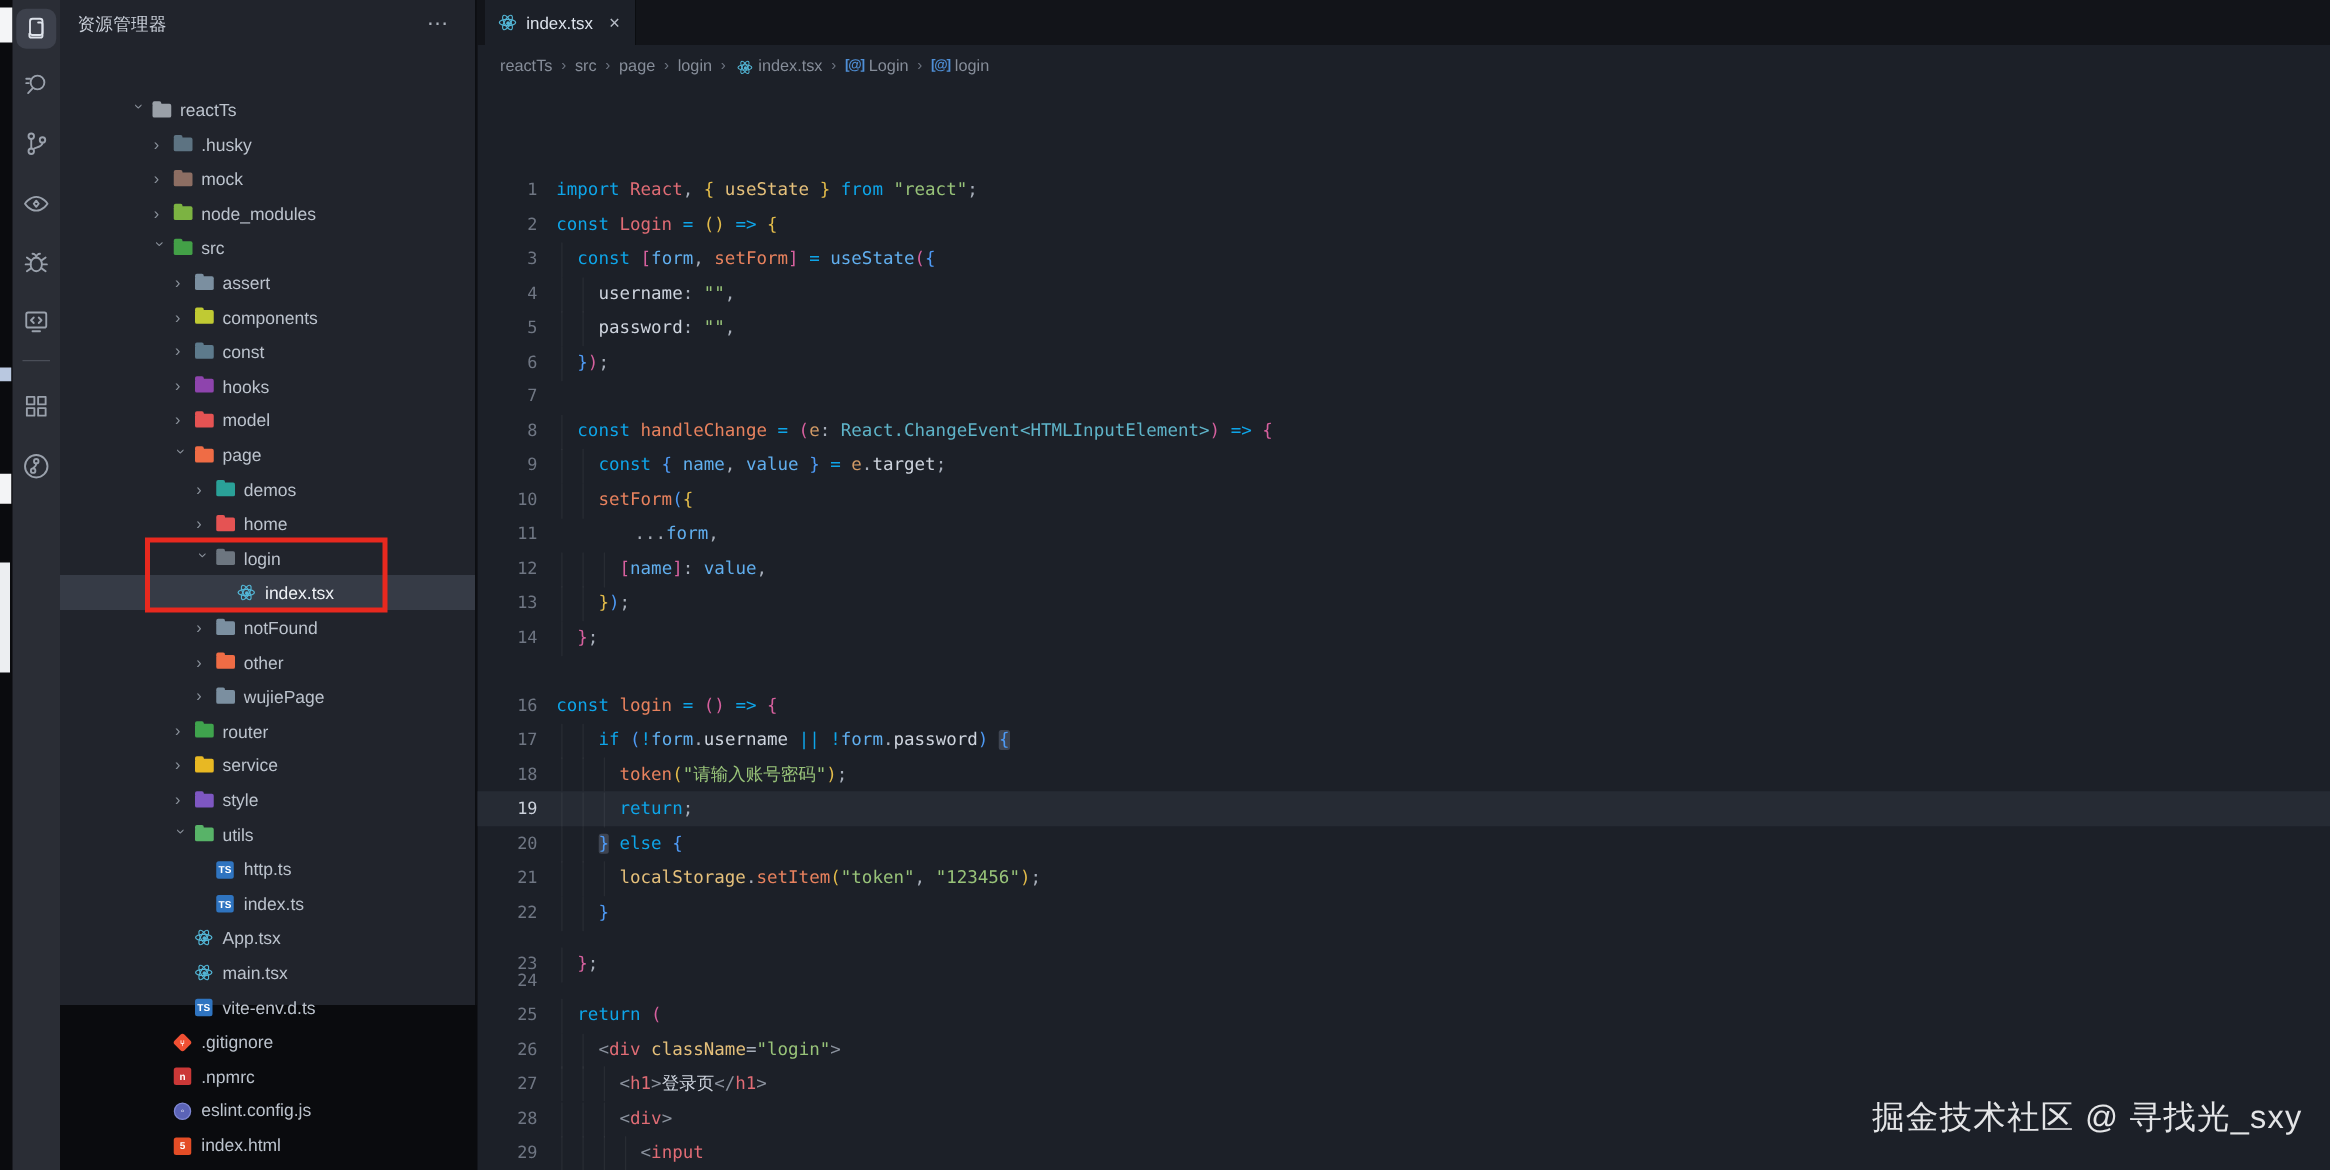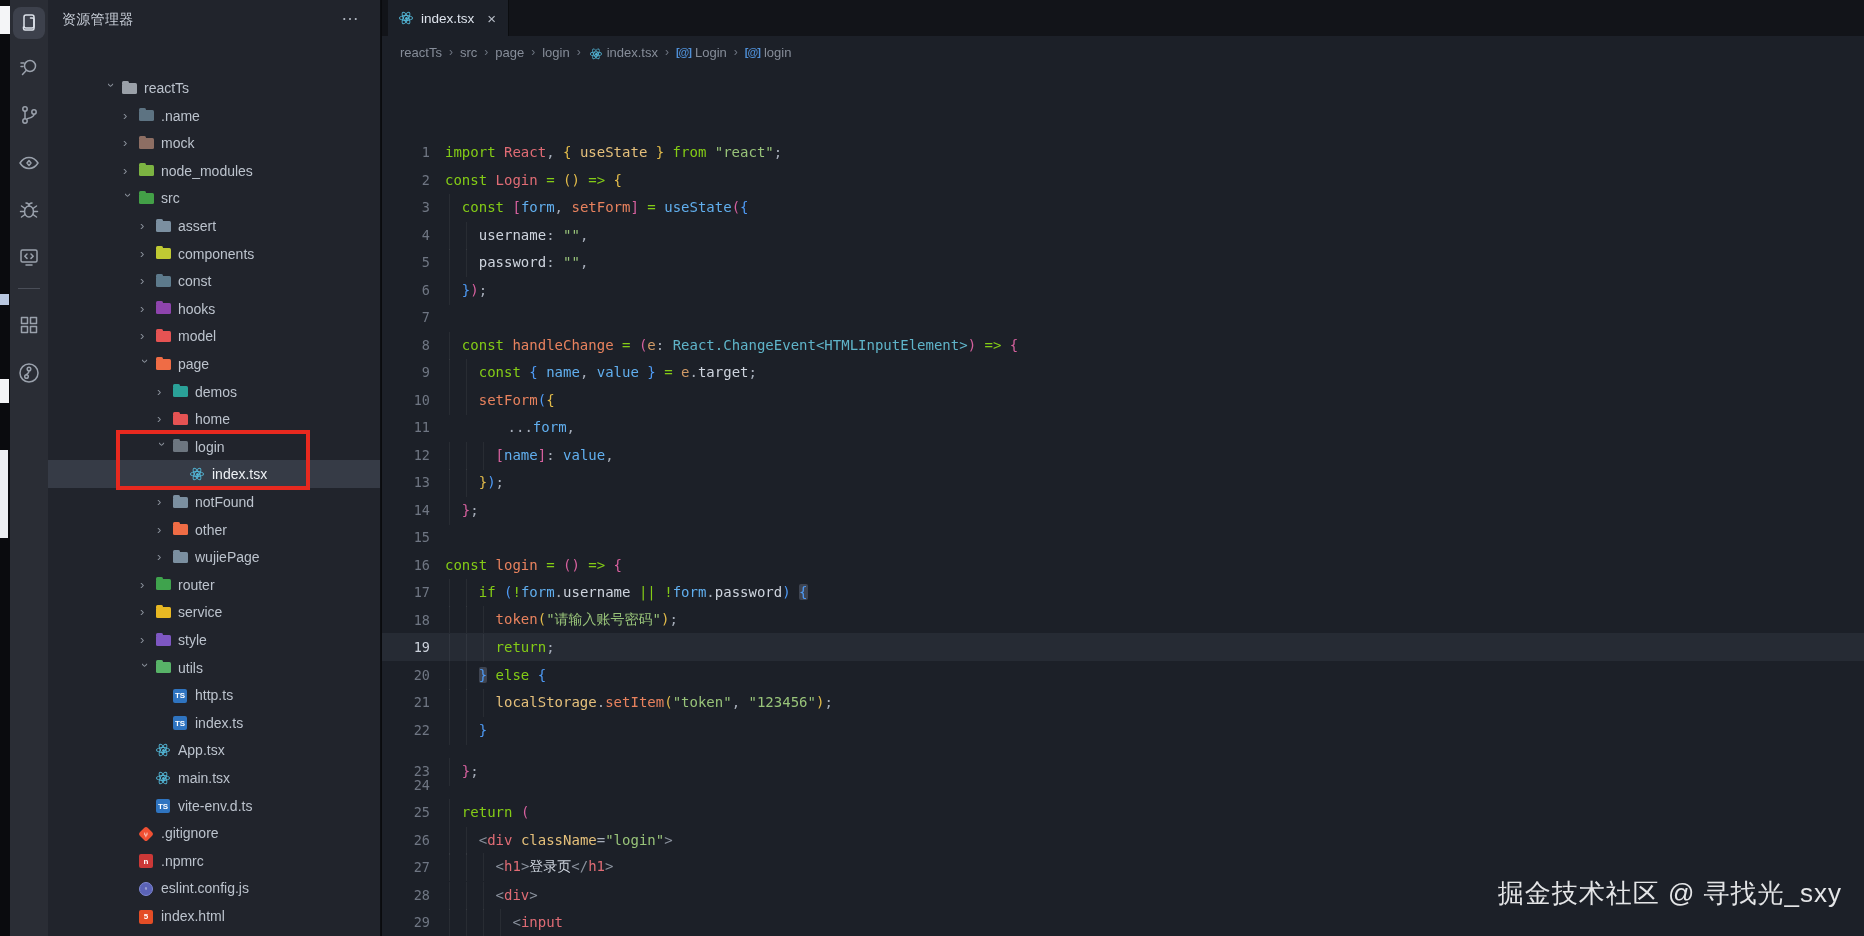--- a/index.html
+++ b/index.html
@@ -14,21 +14,21 @@
                  background:#2a2d35; }
   .act-item { position:absolute; left:3px; width:32px; height:32px; display:flex;
               align-items:center; justify-content:center; border-radius:8px; }
   .act-item.active { background:#3d414c; }
   .act-item svg { width:24px; height:24px; stroke:#9aa1ac; fill:none;
                   stroke-width:1.5; stroke-linecap:round; stroke-linejoin:round; }
   .act-item.active svg { stroke:#dde2ea; }
   .act-divider { position:absolute; left:8px; width:22px; height:1px; background:#4a4e58; }
 
   
-  #sidebar { position:absolute; left:48px; top:0; width:333px; height:936px;
+  #sidebar { position:absolute; left:48px; top:0; width:333px; height:804px;
              background:#21242c; border-right:1px solid #0c0e12; }
   #sidebar-title { position:absolute; left:14px; top:11px; font-size:14px;
                    color:#c9cfd9; letter-spacing:.3px; }
   #sidebar-more { position:absolute; right:20px; top:4px; font-size:18px;
                   color:#aab0ba; letter-spacing:1px; }
   #section-files { position:absolute; left:0; top:47px; width:100%; height:27px;
                    display:flex; align-items:center; }
   #section-files .chev { margin-left:6px; }
   #section-files .lbl { font-size:14px; font-weight:bold; color:#dbe0e8; margin-left:4px; }
 
@@ -82,21 +82,21 @@
   #code { position:absolute; left:0; top:0; width:100%; height:936px;
           font-family:"DejaVu Sans Mono","Liberation Mono",monospace; font-size:14px; }
   .cline { position:absolute; left:0; width:100%; height:28px; display:flex; align-items:center; }
   .cline.current { background:#262b34; }
   .lnum { width:48px; text-align:right; color:#6f7683; flex:0 0 48px;
           font-size:13.5px; }
   .cline.current .lnum { color:#ccd2dc; }
   .ctext { margin-left:15px; white-space:pre; position:relative; }
   .guide { position:absolute; top:-5px; width:1px; height:28px; background:rgba(255,255,255,.055); }
 
-  .tk-k{color:#84cc16;} .tk-v{color:#e06c75;text-align:center;} .tk-f{color:#e8825e;}
+  .tk-k{color:#0ea5e9;} .tk-v{color:#e06c75;text-align:center;} .tk-f{color:#e8825e;}
   .tk-F{color:#61afef;} .tk-b{color:#61afef;} .tk-y{color:#e5c07b;}
   .tk-t{color:#5fb4c9;} .tk-s{color:#98c379;} .tk-p{color:#d19a66;}
   .tk-o{color:#ced4de;} .tk-w{color:#a7aeba;} .tk-g{color:#8a919d;}
   .tk-B1{color:#e2bb4a;} .tk-B2{color:#d6609e;} .tk-B3{color:#4e9af5;}
   .tk-m{background:#3e4451; border-radius:2px;}
 
   #watermark { position:absolute; right:22px; top:876px; font-size:26px;
                color:#e4e5e7; letter-spacing:1px; z-index:60; }
 </style>
 </head>
@@ -188,21 +188,21 @@
         </span>
         <span>reactTs</span>
       </div>
       <div class="row" style="top: 27.6px;">
         <span style="width: 75px; flex: 0 0 75px;"></span>
         <span class="chev">›</span>
         <span style="width: 5px; flex: 0 0 5px;"></span>
         <span class="ficon">
           <span class="folder" style="background:#5d7382"></span>
         </span>
-        <span>.name</span>
+        <span>.husky</span>
       </div>
       <div class="row" style="top: 55.2px;">
         <span style="width: 75px; flex: 0 0 75px;"></span>
         <span class="chev">›</span>
         <span style="width: 5px; flex: 0 0 5px;"></span>
         <span class="ficon">
           <span class="folder" style="background:#8d6e63"></span>
         </span>
         <span>mock</span>
       </div>
@@ -580,24 +580,20 @@
         <span class="ctext"><span class="guide" style="left: 4px;"></span><span class="guide" style="left: 20.86px;"></span><span class="guide" style="left: 37.72px;"></span><span class="tk-w">      </span><span class="tk-B2">[</span><span class="tk-b">name</span><span class="tk-B2">]</span><span class="tk-w">: </span><span class="tk-b">value</span><span class="tk-w">,</span></span>
       </div>
       <div class="cline" style="top: 468.25px;">
         <span class="lnum">13</span>
         <span class="ctext"><span class="guide" style="left: 4px;"></span><span class="guide" style="left: 20.86px;"></span><span class="tk-w">    </span><span class="tk-B1">}</span><span class="tk-B3">)</span><span class="tk-w">;</span></span>
       </div>
       <div class="cline" style="top: 495.75px;">
         <span class="lnum">14</span>
         <span class="ctext"><span class="guide" style="left: 4px;"></span><span class="tk-w">  </span><span class="tk-B2">}</span><span class="tk-w">;</span></span>
       </div>
-      <div class="cline" style="top: 523.25px;">
-        <span class="lnum">15</span>
-        <span class="ctext"></span>
-      </div>
       <div class="cline" style="top: 550.75px;">
         <span class="lnum">16</span>
         <span class="ctext"><span class="tk-k">const </span><span class="tk-f">login</span><span class="tk-k"> = </span><span class="tk-B2">()</span><span class="tk-k"> =&gt; </span><span class="tk-B2">{</span><span class="tk-w">  </span></span>
       </div>
       <div class="cline" style="top: 578.25px;">
         <span class="lnum">17</span>
         <span class="ctext"><span class="guide" style="left: 4px;"></span><span class="guide" style="left: 20.86px;"></span><span class="tk-w">    </span><span class="tk-k">if </span><span class="tk-B3">(</span><span class="tk-k">!</span><span class="tk-b">form</span><span class="tk-w">.</span><span class="tk-o">username</span><span class="tk-k"> || </span><span class="tk-k">!</span><span class="tk-b">form</span><span class="tk-w">.</span><span class="tk-o">password</span><span class="tk-B3">)</span><span class="tk-w"> </span><span class="tk-B3 tk-m">{</span></span>
       </div>
       <div class="cline" style="top: 605.75px;">
         <span class="lnum">18</span>

